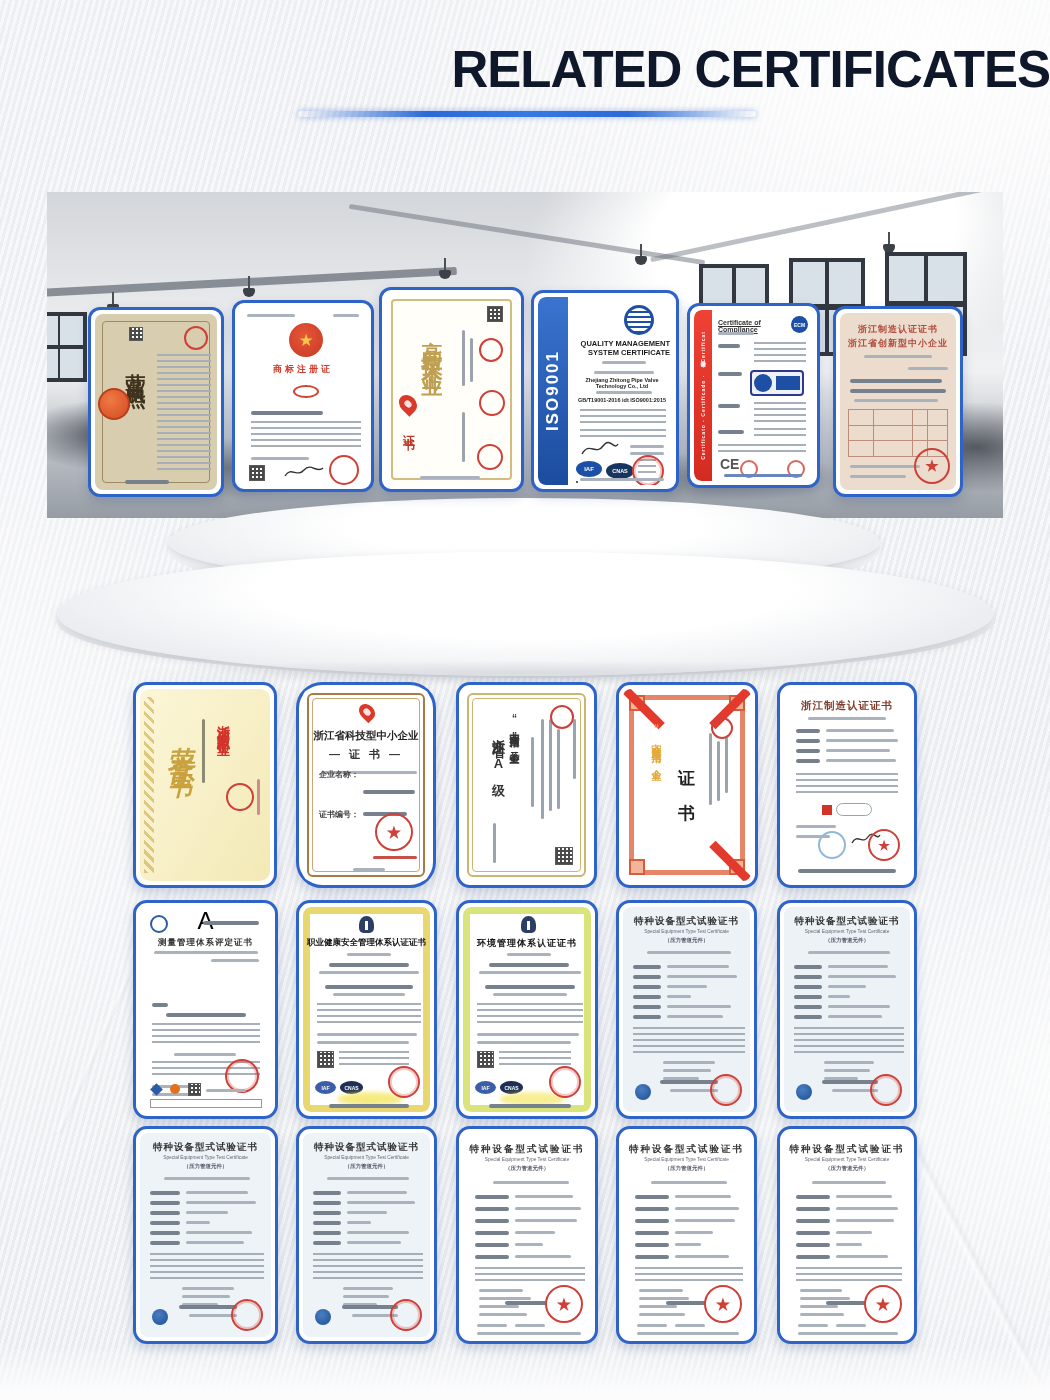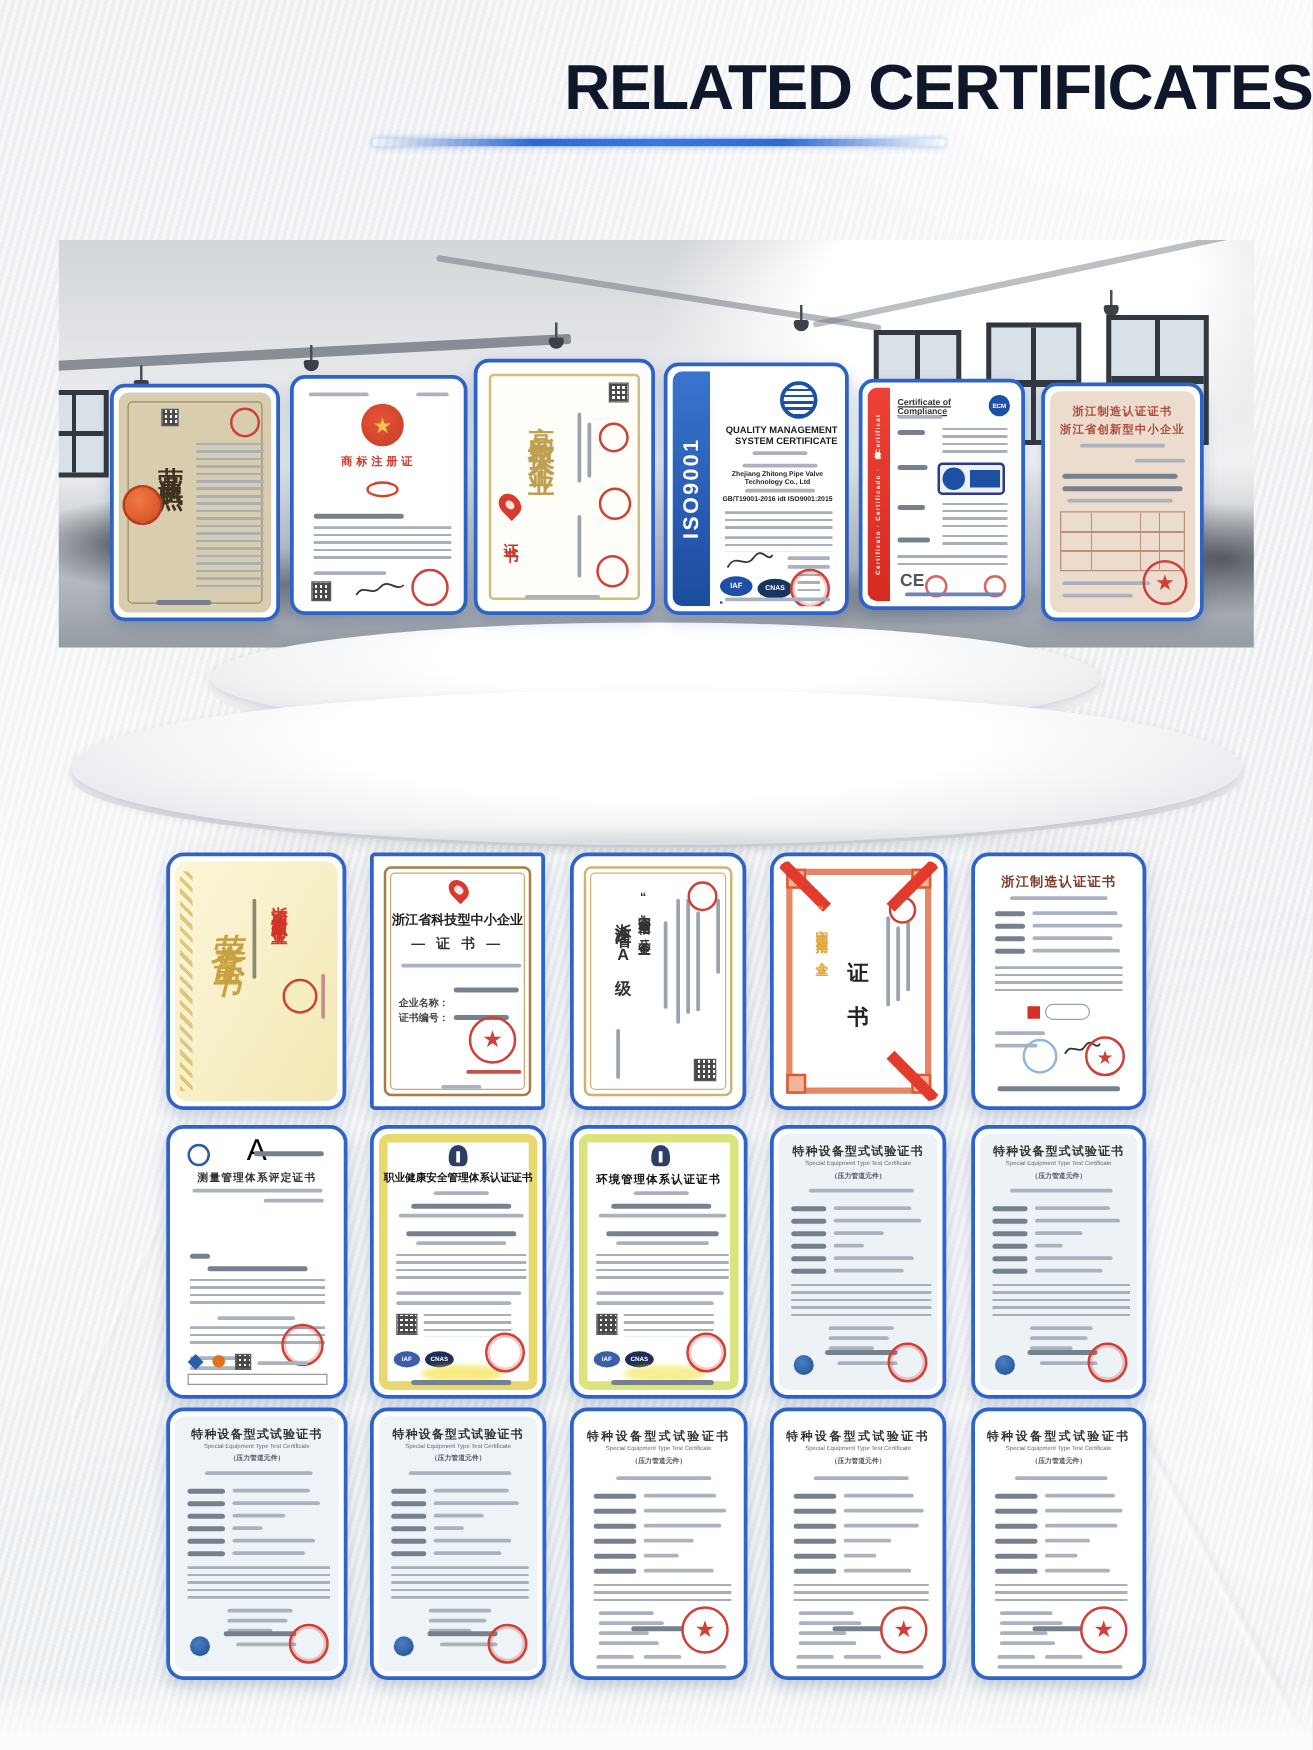--- a/index.html
+++ b/index.html
@@ -253,29 +253,29 @@
     <div class="in" style="background:linear-gradient(120deg,#fcf6d8,#f3e9b6);border-radius:10px;">
       <div class="gl" style="left:4px;top:8px;bottom:8px;width:10px;"></div>
       <div class="vt" style="left:24px;top:38px;font-size:24px;letter-spacing:9px;color:#c9a23f;font-style:italic;">荣誉证书</div>
       <div class="vbar" style="left:62px;top:30px;height:64px;background:#8b8b74;"></div>
       <div class="vt" style="left:74px;top:26px;font-size:13px;letter-spacing:2px;color:#d2342a;">浙江省创新型中小企业</div>
       <div class="seal" style="right:16px;top:94px;width:28px;height:28px;"></div>
       <div class="vbar" style="right:10px;top:90px;height:36px;background:#c98f8f;"></div>
     </div>
   </div>
 
-  <div class="cert" style="left:296px;top:682px;width:140px;height:206px;border-radius:4px;">
+  <div class="cert" style="left:296px;top:682px;width:140px;height:206px;border-radius:26px;">
     <div class="in">
       <div style="position:absolute;inset:4px;border:2px solid #a97a43;border-radius:6px;"></div>
       <div style="position:absolute;inset:9px;border:1px solid #c7a877;border-radius:4px;"></div>
       <div class="flame" style="left:57px;top:14px;width:14px;height:18px;"></div>
       <div style="position:absolute;left:0;top:40px;width:100%;text-align:center;font-size:10.5px;font-weight:bold;color:#222;">浙江省科技型中小企业</div>
       <div style="position:absolute;left:0;top:58px;width:100%;text-align:center;font-size:11px;font-weight:bold;color:#333;letter-spacing:3px;">— 证 书 —</div>
       <div class="tl" style="left:18px;top:82px;width:96px;"></div>
-      <div style="position:absolute;left:16px;top:108px;font-size:8px;color:#444;font-weight:bold;">企业名称：</div>
+      <div style="position:absolute;left:16px;top:80px;font-size:8px;color:#444;font-weight:bold;">企业名称：</div>
       <div class="tl dk" style="left:60px;top:101px;width:52px;"></div>
       <div style="position:absolute;left:16px;top:120px;font-size:8px;color:#444;font-weight:bold;">证书编号：</div>
       <div class="tl dk" style="left:60px;top:123px;width:44px;"></div>
       <div class="seal" style="right:16px;bottom:30px;width:38px;height:38px;font-size:16px;">
           <span>★</span>
         </div>
       <div class="tl rd" style="right:12px;bottom:22px;width:44px;"></div>
       <div class="tl" style="left:50px;bottom:10px;width:32px;"></div>
     </div>
   </div>

